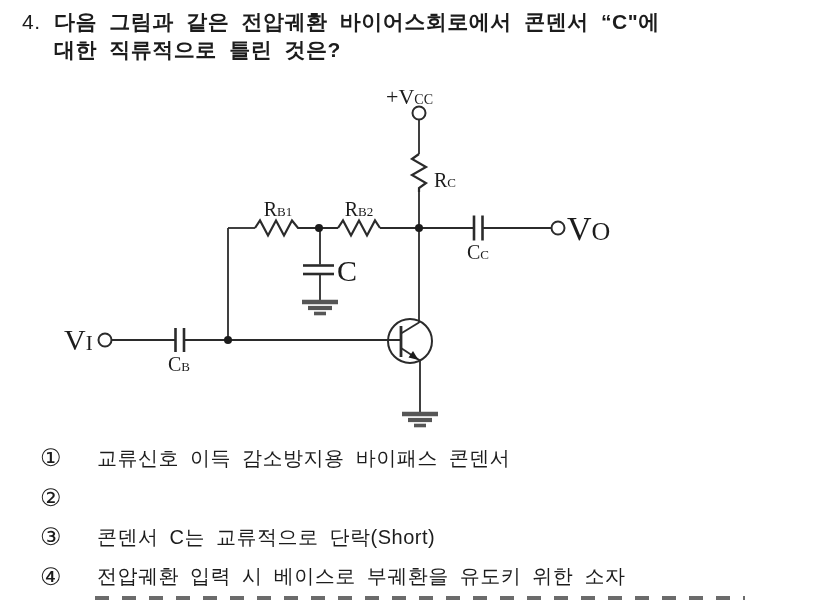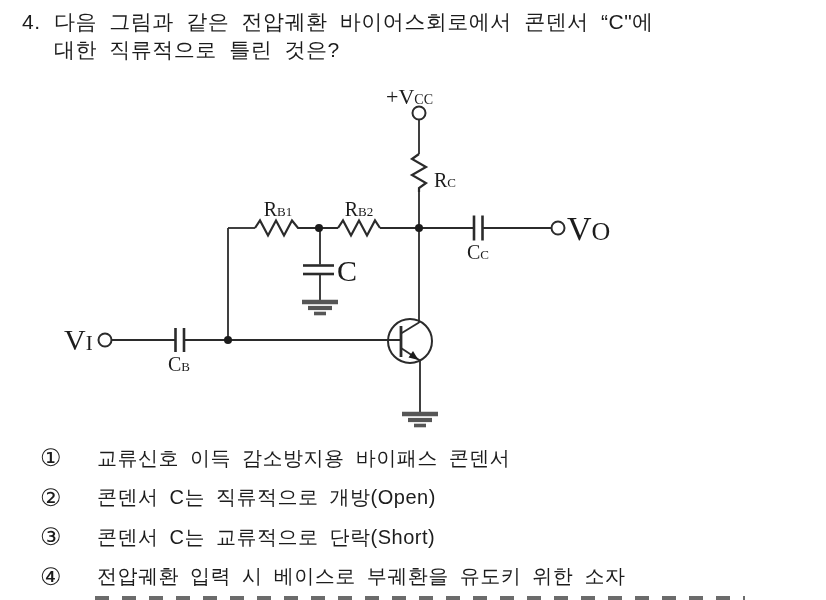--- a/index.html
+++ b/index.html
@@ -9,21 +9,21 @@
     font-family:"Liberation Sans","DejaVu Sans",sans-serif;
     color:#1c1c1c;
   }
   
   .question{
     position:absolute;left:22px;top:8px;width:782px;
     display:flex;align-items:flex-start;
     font-size:21px;line-height:27.5px;letter-spacing:0.5px;word-spacing:6px;
   }
   .q-num{width:32px;flex:0 0 32px;}
-  .q-lines{flex:1;}
+  .q-lines{flex:1;font-weight:bold;}
   
   .options{position:absolute;left:0;top:444px;width:826px;}
   .opt-row{
     height:28px;margin-bottom:11.5px;display:flex;align-items:center;
     padding-left:40px;font-size:20px;letter-spacing:0.5px;word-spacing:5px;
   }
   .opt-num{
     width:24px;flex:0 0 24px;font-size:24px;line-height:24px;margin-right:33px;
     font-family:"Liberation Sans","DejaVu Sans",sans-serif;
   }
@@ -128,21 +128,20 @@
   </div>
 </div>
 
 <div class="options">
   <div class="opt-row">
     <span class="opt-num">①</span>
     <span>교류신호 이득 감소방지용 바이패스 콘덴서</span>
   </div>
   <div class="opt-row">
     <span class="opt-num">②</span>
-    <span>콘덴서 C는 직류적으로 개방(Open)</span>
   </div>
   <div class="opt-row">
     <span class="opt-num">③</span>
     <span>콘덴서 C는 교류적으로 단락(Short)</span>
   </div>
   <div class="opt-row">
     <span class="opt-num">④</span>
     <span>전압궤환 입력 시 베이스로 부궤환을 유도키 위한 소자</span>
   </div>
 </div>

